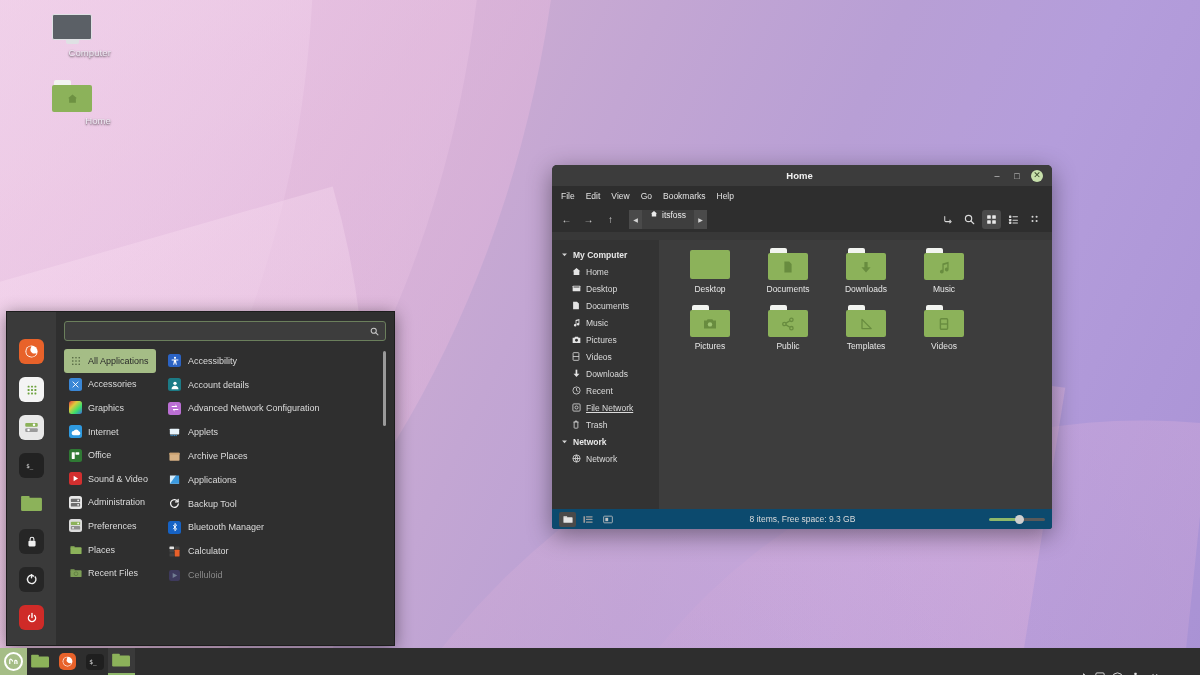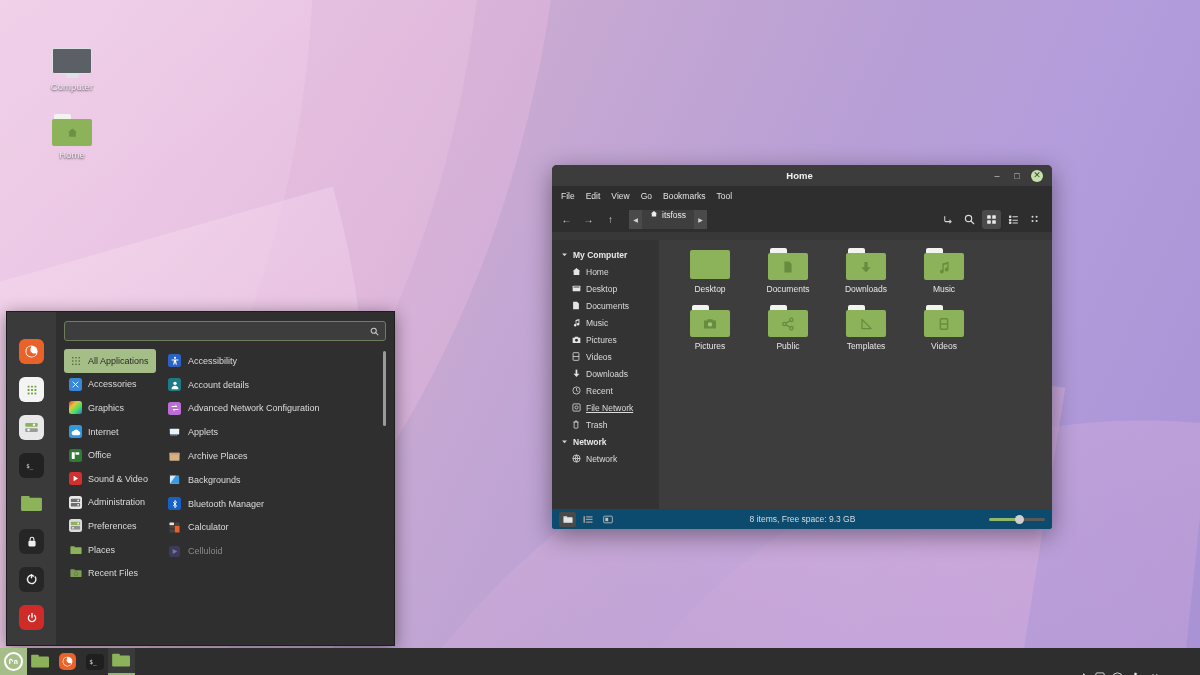--- a/index.html
+++ b/index.html
@@ -72,23 +72,22 @@
     left: 560px; top: 390px;
     width: 620px; height: 600px;
     border-radius: 100% 0 0 0;
     background: linear-gradient(210deg, rgba(226,180,220,0.30), rgba(214,166,210,0.10) 70%, rgba(205,155,200,0.00));
     transform: rotate(6deg);
   }
   
   .desk-icon {
     position: absolute;
     width: 78px;
-    text-align: center;
+    text-align: right;
     cursor: default;
-    margin-top: 34px;
   }
   .desk-icon .lbl {
     margin-top: 3px;
     font-size: 9.5px;
     color: #efe9f3;
     text-shadow: 0 1px 2px rgba(0,0,0,0.75);
     letter-spacing: .1px;
   }
   .monitor {
     width: 40px; height: 30px; margin: 0 auto;
@@ -726,21 +725,30 @@
               </span>
               <span>Archive Places</span>
             </div>
             <div class="app-item">
               <span class="mini-ico">
                 <svg width="11" height="11" viewBox="0 0 12 12">
                   <path d="M1 10.5V1.5h6.5L11 5v5.5z" fill="#d4ecfb"></path>
                   <path d="M1 10.5 7.5 1.5H11v9z" fill="#3b9ae0"></path>
                 </svg>
               </span>
-              <span>Backgrounds</span>
+              <span>Applications</span>
+            </div>
+            <div class="app-item">
+              <span class="mini-ico">
+                <svg width="11" height="11" viewBox="0 0 13 13" fill="none" stroke="#f2f2f2" stroke-width="1.5" stroke-linecap="round">
+                  <path d="M10.4 4.1A4.6 4.6 0 1 0 11 7"></path>
+                  <path d="M10.8 1.6v3h-3"></path>
+                </svg>
+              </span>
+              <span>Backup Tool</span>
             </div>
             <div class="app-item">
               <span class="mini-ico" style="background: rgb(22, 98, 196);">
                 <svg width="8" height="10" viewBox="0 0 9 12" fill="none" stroke="#fff" stroke-width="1.1" stroke-linejoin="round">
                   <path d="M2.4 3.6 6.4 8.6 4.4 10.4V1.8l2 1.8-4 5"></path>
                 </svg>
               </span>
               <span>Bluetooth Manager</span>
             </div>
             <div class="app-item">
@@ -783,21 +791,21 @@
         </div>
       </div>
     </div>
 
     <div id="nemo-menubar">
       <span class="mb-item">File</span>
       <span class="mb-item">Edit</span>
       <span class="mb-item">View</span>
       <span class="mb-item">Go</span>
       <span class="mb-item">Bookmarks</span>
-      <span class="mb-item">Tool</span>
+      <span class="mb-item">Help</span>
     </div>
 
     <div id="nemo-toolbar">
       <div class="tb-btn">←</div>
       <div class="tb-btn">→</div>
       <div class="tb-btn">↑</div>
       <div id="pathbar">
         <div class="pb-arrow">◀</div>
         <div class="pb-crumb">
           <span>

